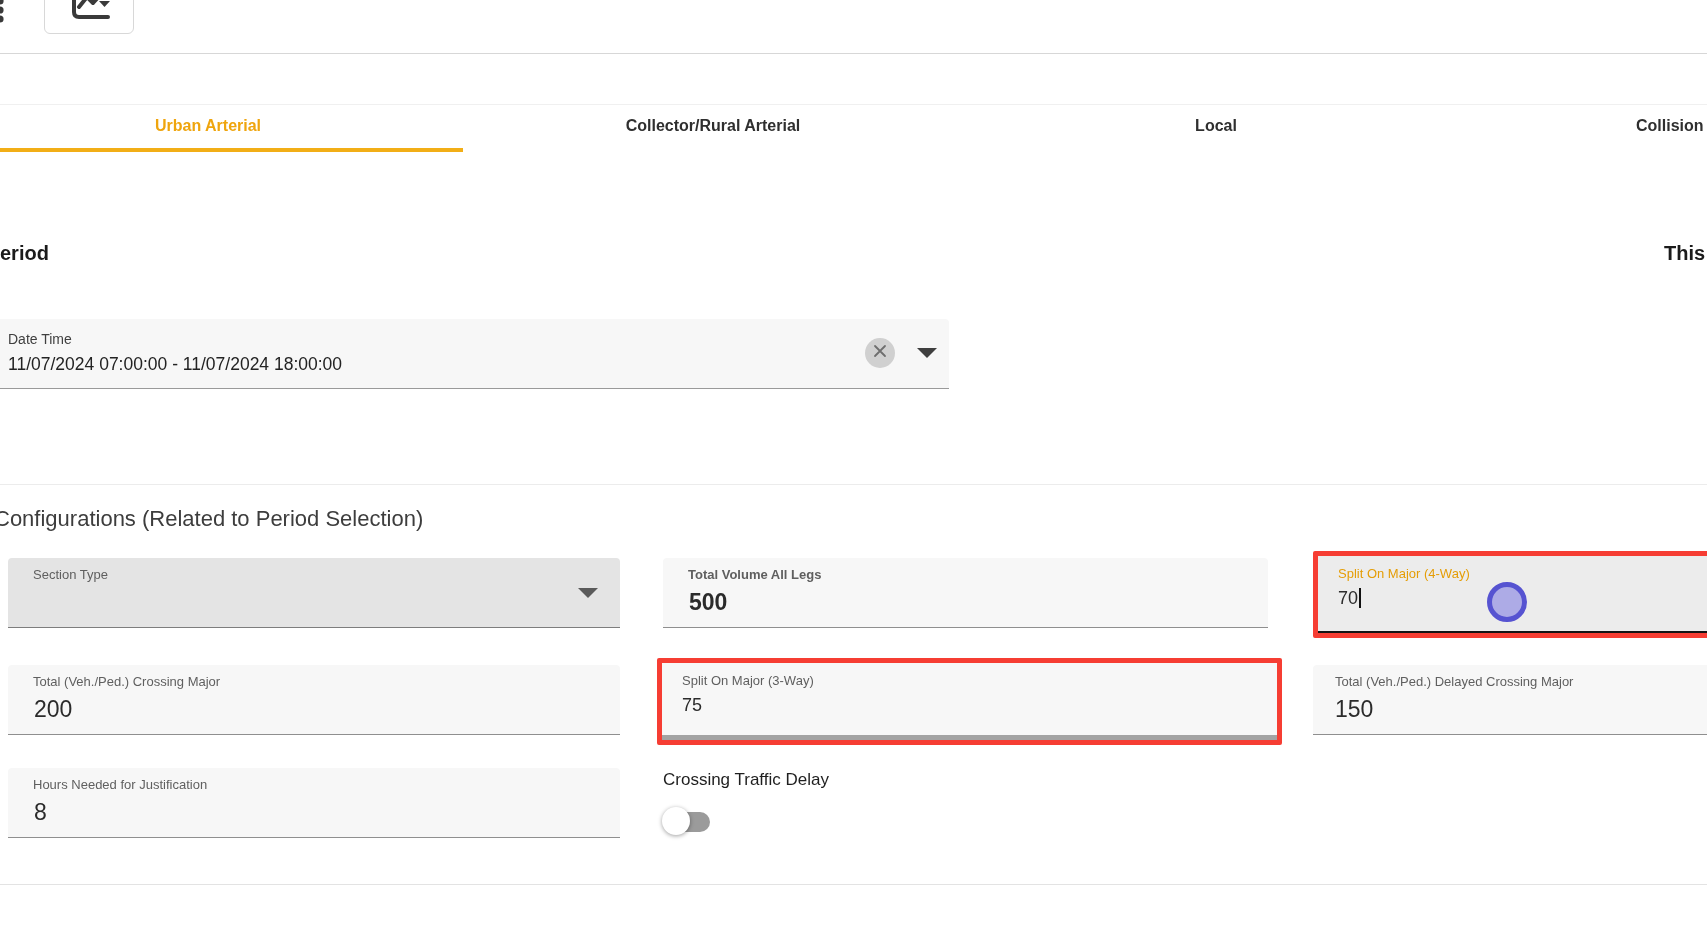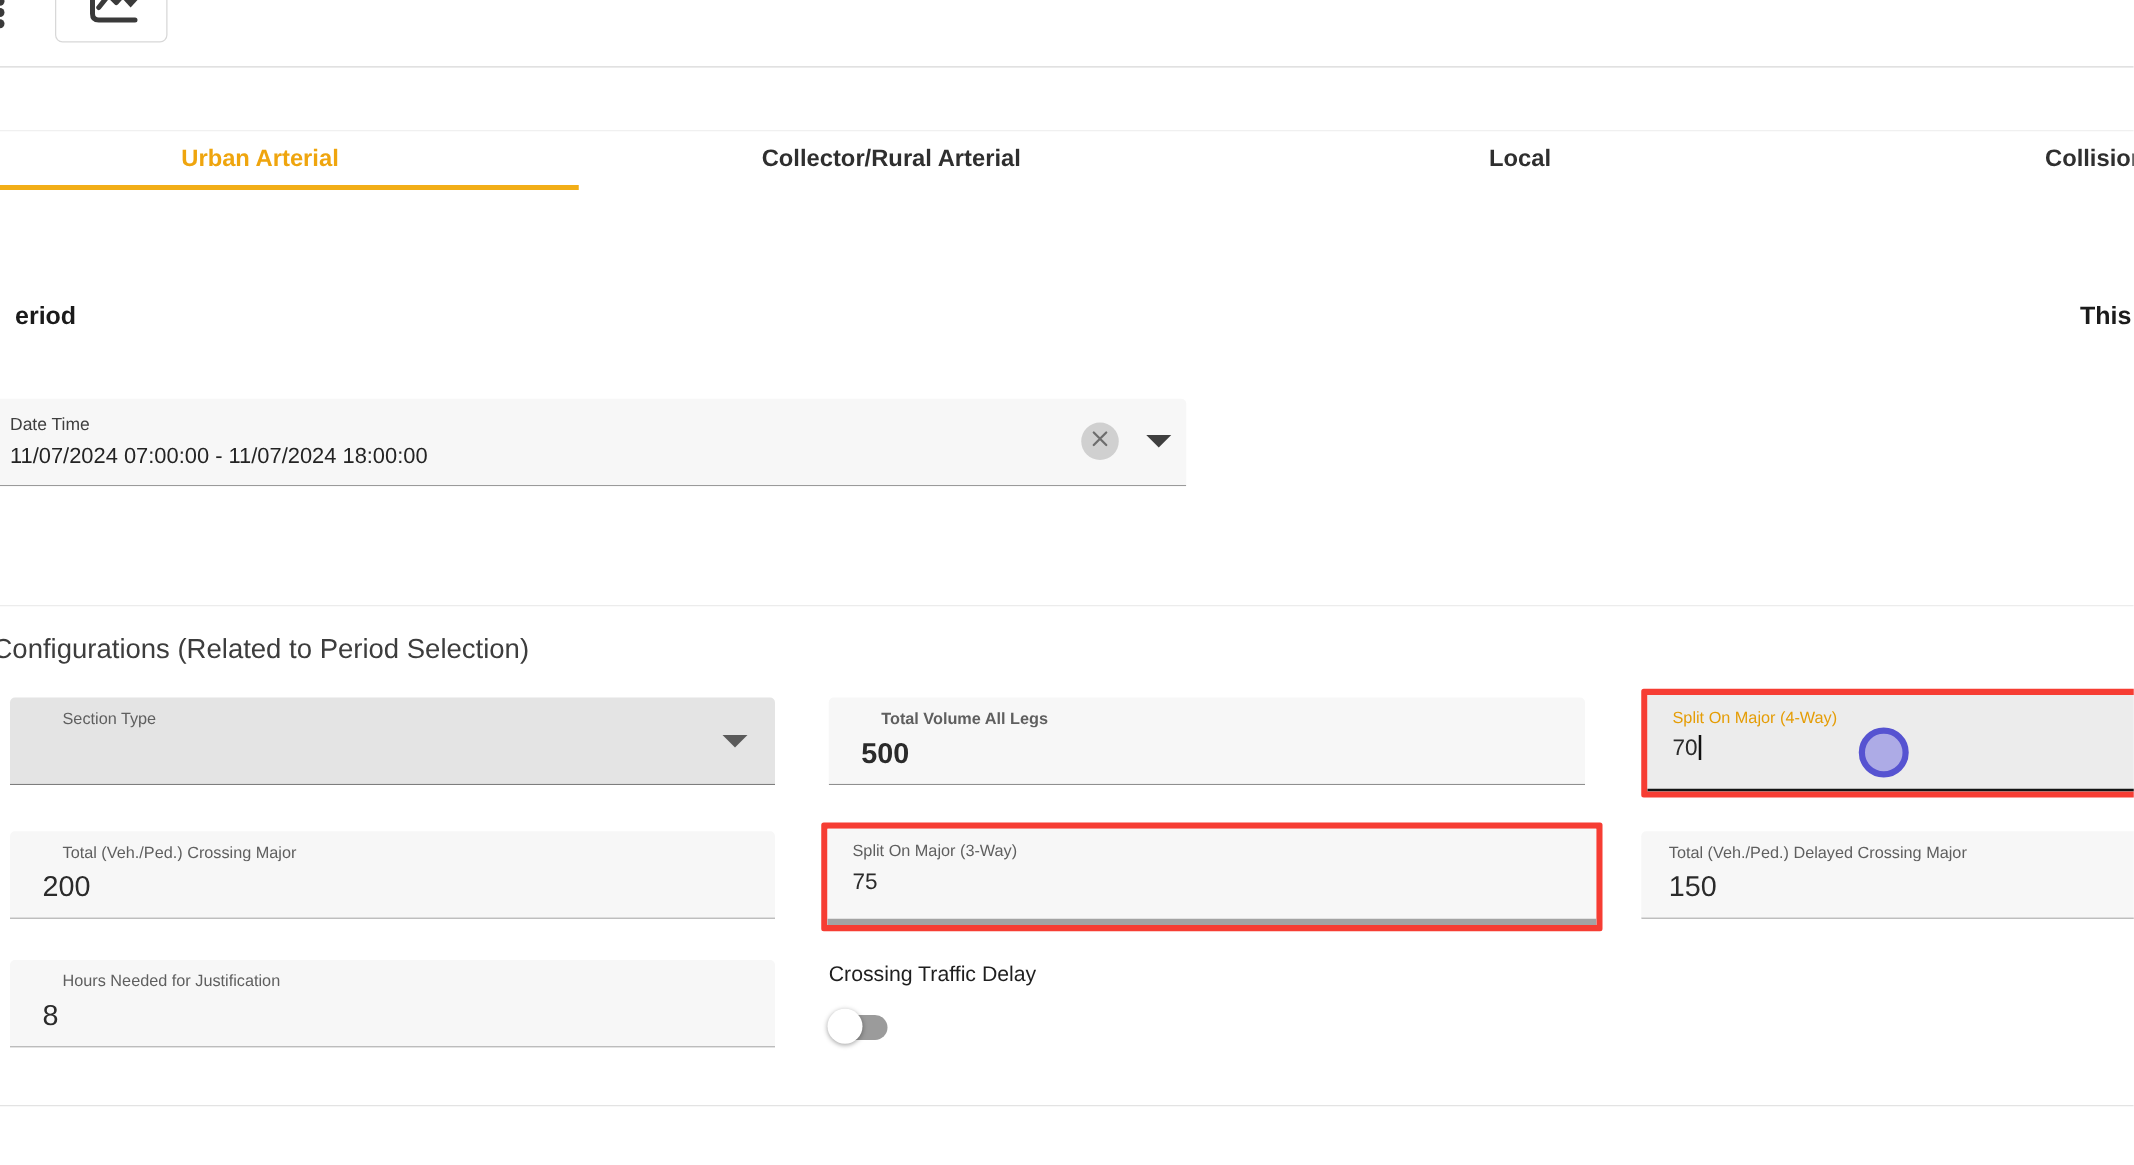--- a/index.html
+++ b/index.html
@@ -7,31 +7,31 @@
   #screen{position:relative;width:1707px;height:932px;overflow:hidden;background:#ffffff;}
 
   .hline{position:absolute;left:0;width:1707px;height:1px;}
 
   
   .tool-btn{position:absolute;left:44px;top:-14px;width:90px;height:48px;border:1px solid #d8d8d8;
     border-radius:6px;background:#fff;display:flex;align-items:flex-end;justify-content:center;padding-bottom:4px;box-sizing:border-box;cursor:pointer;}
   .edge-icon{position:absolute;left:-5px;top:-3px;}
 
   
-  .tab{position:absolute;top:117px;font-size:19px;font-weight:600;color:#2f2f2f;white-space:nowrap;cursor:pointer;}
+  .tab{position:absolute;top:117px;font-size:16px;font-weight:600;color:#2f2f2f;white-space:nowrap;cursor:pointer;}
   .tab.active{color:#efa50e;}
   .tab-underline{position:absolute;left:0;top:148px;width:463px;height:4px;background:#f2ae17;}
 
   
   .period-heading{position:absolute;top:242px;font-size:20px;font-weight:700;color:#1b1b1b;white-space:nowrap;}
   .config-heading{position:absolute;left:-6px;top:506px;font-size:22px;font-weight:400;color:#3d3d3d;white-space:nowrap;}
 
   
   .field{position:absolute;background:#f7f7f7;border-radius:4px 4px 0 0;border-bottom:1px solid #8f8f8f;box-sizing:border-box;}
-  .field .lbl{font-size:13px;color:#5f5f5f;padding:9px 0 0 42px;white-space:nowrap;overflow:hidden;}
+  .field .lbl{font-size:13px;color:#5f5f5f;padding:9px 0 0 25px;white-space:nowrap;overflow:hidden;}
   .field .val{font-size:23px;color:#2b2b2b;padding:7px 0 0 26px;white-space:nowrap;}
   .field.select{background:#e4e4e4;border-bottom:1px solid #7d7d7d;cursor:pointer;}
   .field.select .val{font-size:19px;color:#4a4a4a;}
 
   .caret-down{width:0;height:0;border-left:10px solid transparent;border-right:10px solid transparent;border-top:10px solid #3f3f3f;}
 
   
   .datetime .lbl{font-size:14px;color:#3f3f3f;padding:12px 0 0 28px;}
   .datetime .val{font-size:17.5px;color:#232323;padding:7px 0 0 28px;}
   .clear-btn{position:absolute;width:30px;height:30px;border-radius:50%;background:#d0d0d0;display:flex;align-items:center;justify-content:center;cursor:pointer;}
@@ -80,21 +80,21 @@
 
   <div class="hline" style="top:53px;background:#d7d7d7;"></div>
   <div class="hline" style="top:104px;background:#f0f0f0;"></div>
 
   <div class="tab active" style="left:208px;transform:translateX(-50%);">Urban Arterial</div>
   <div class="tab" style="left:713px;transform:translateX(-50%);">Collector/Rural Arterial</div>
   <div class="tab" style="left:1216px;transform:translateX(-50%);">Local</div>
   <div class="tab" style="left:1636px;">Collision</div>
   <div class="tab-underline"></div>
 
-  <div class="period-heading" style="left:0px;margin-left:12px;">eriod</div>
+  <div class="period-heading" style="left:0px;">eriod</div>
   <div class="period-heading" style="left:1664px;">This</div>
 
   <div class="field datetime" style="left:-20px;top:319px;width:969px;height:70px;border-bottom-color:#9a9a9a;">
     <div class="lbl">Date Time</div>
     <div class="val">11/07/2024 07:00:00 - 11/07/2024 18:00:00</div>
   </div>
   <div class="clear-btn" style="left:865px;top:338px;">
     <span>
       <svg width="16" height="16" viewBox="0 0 16 16">
         <path d="M3 3 L13 13 M13 3 L3 13" stroke="#6e6e6e" stroke-width="1.8" stroke-linecap="round"></path>

